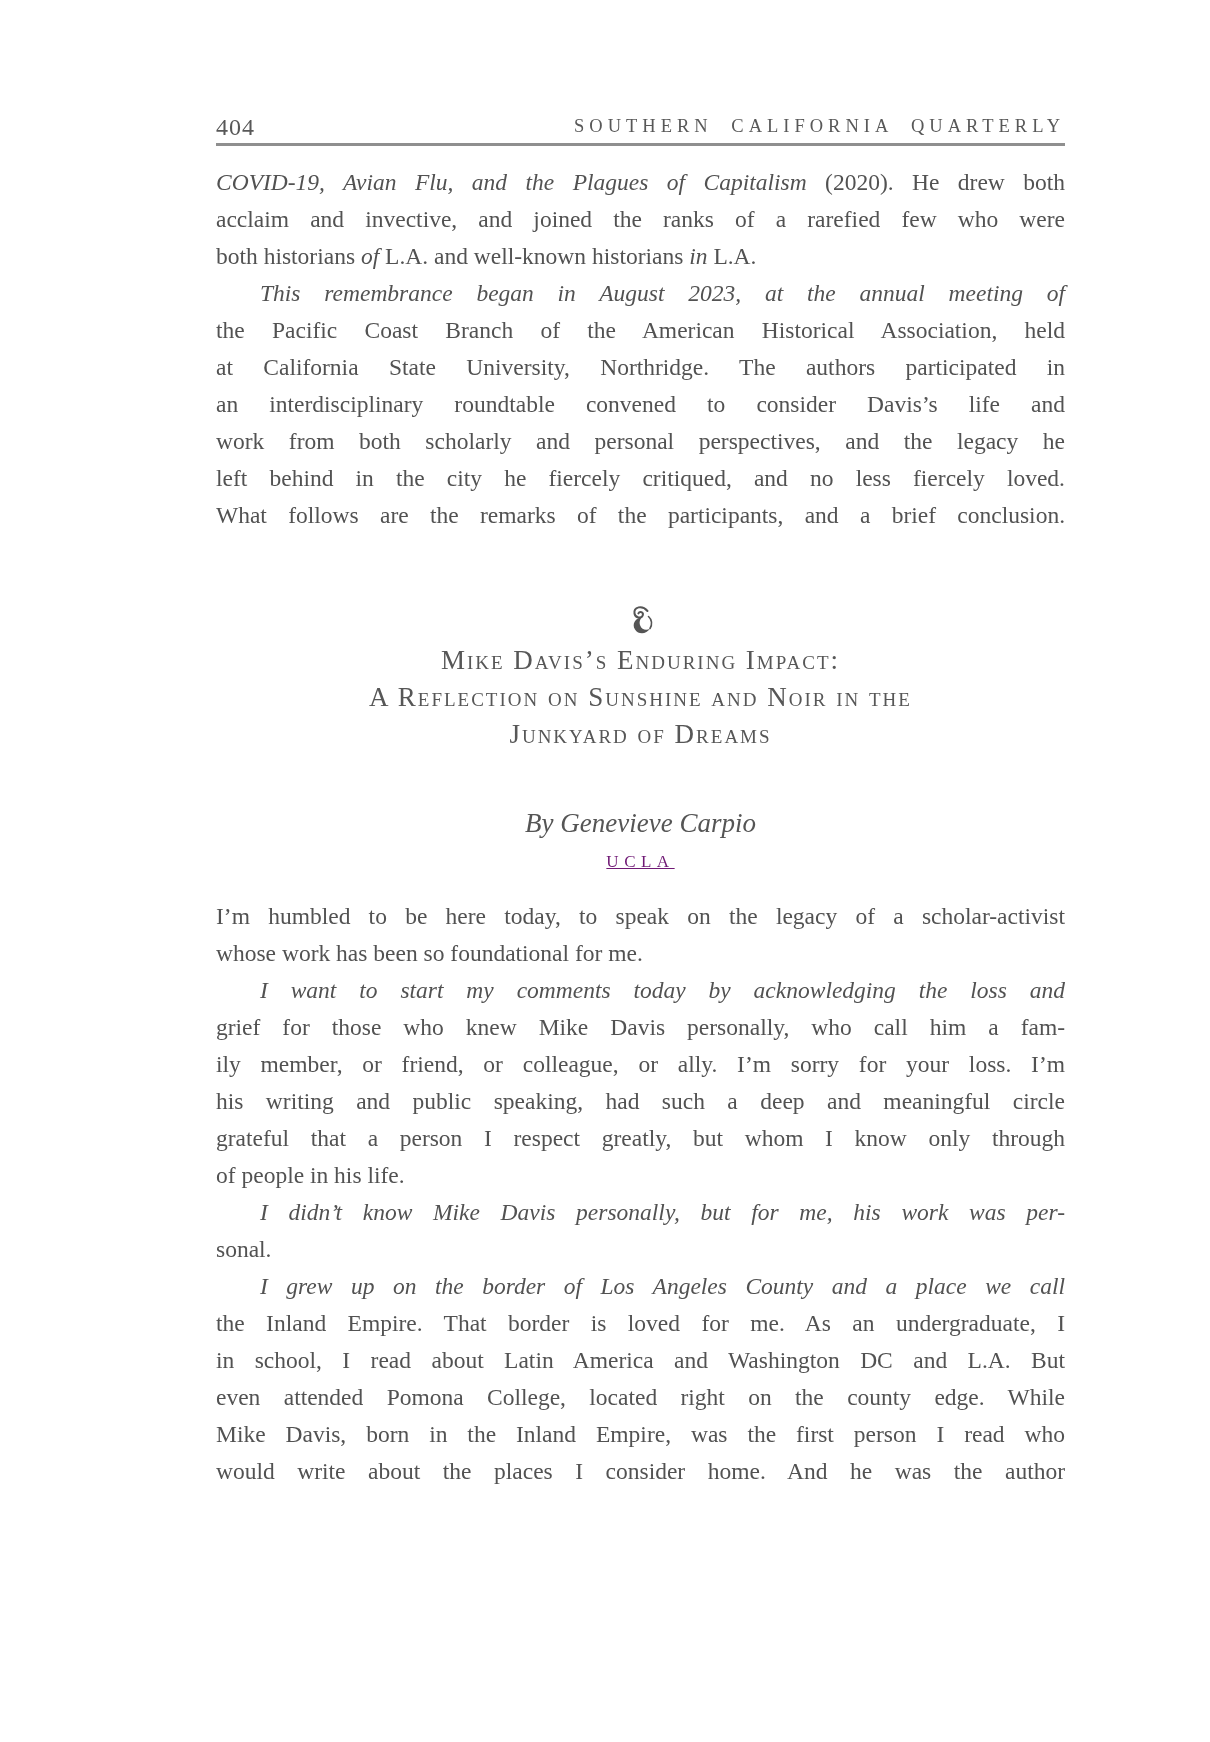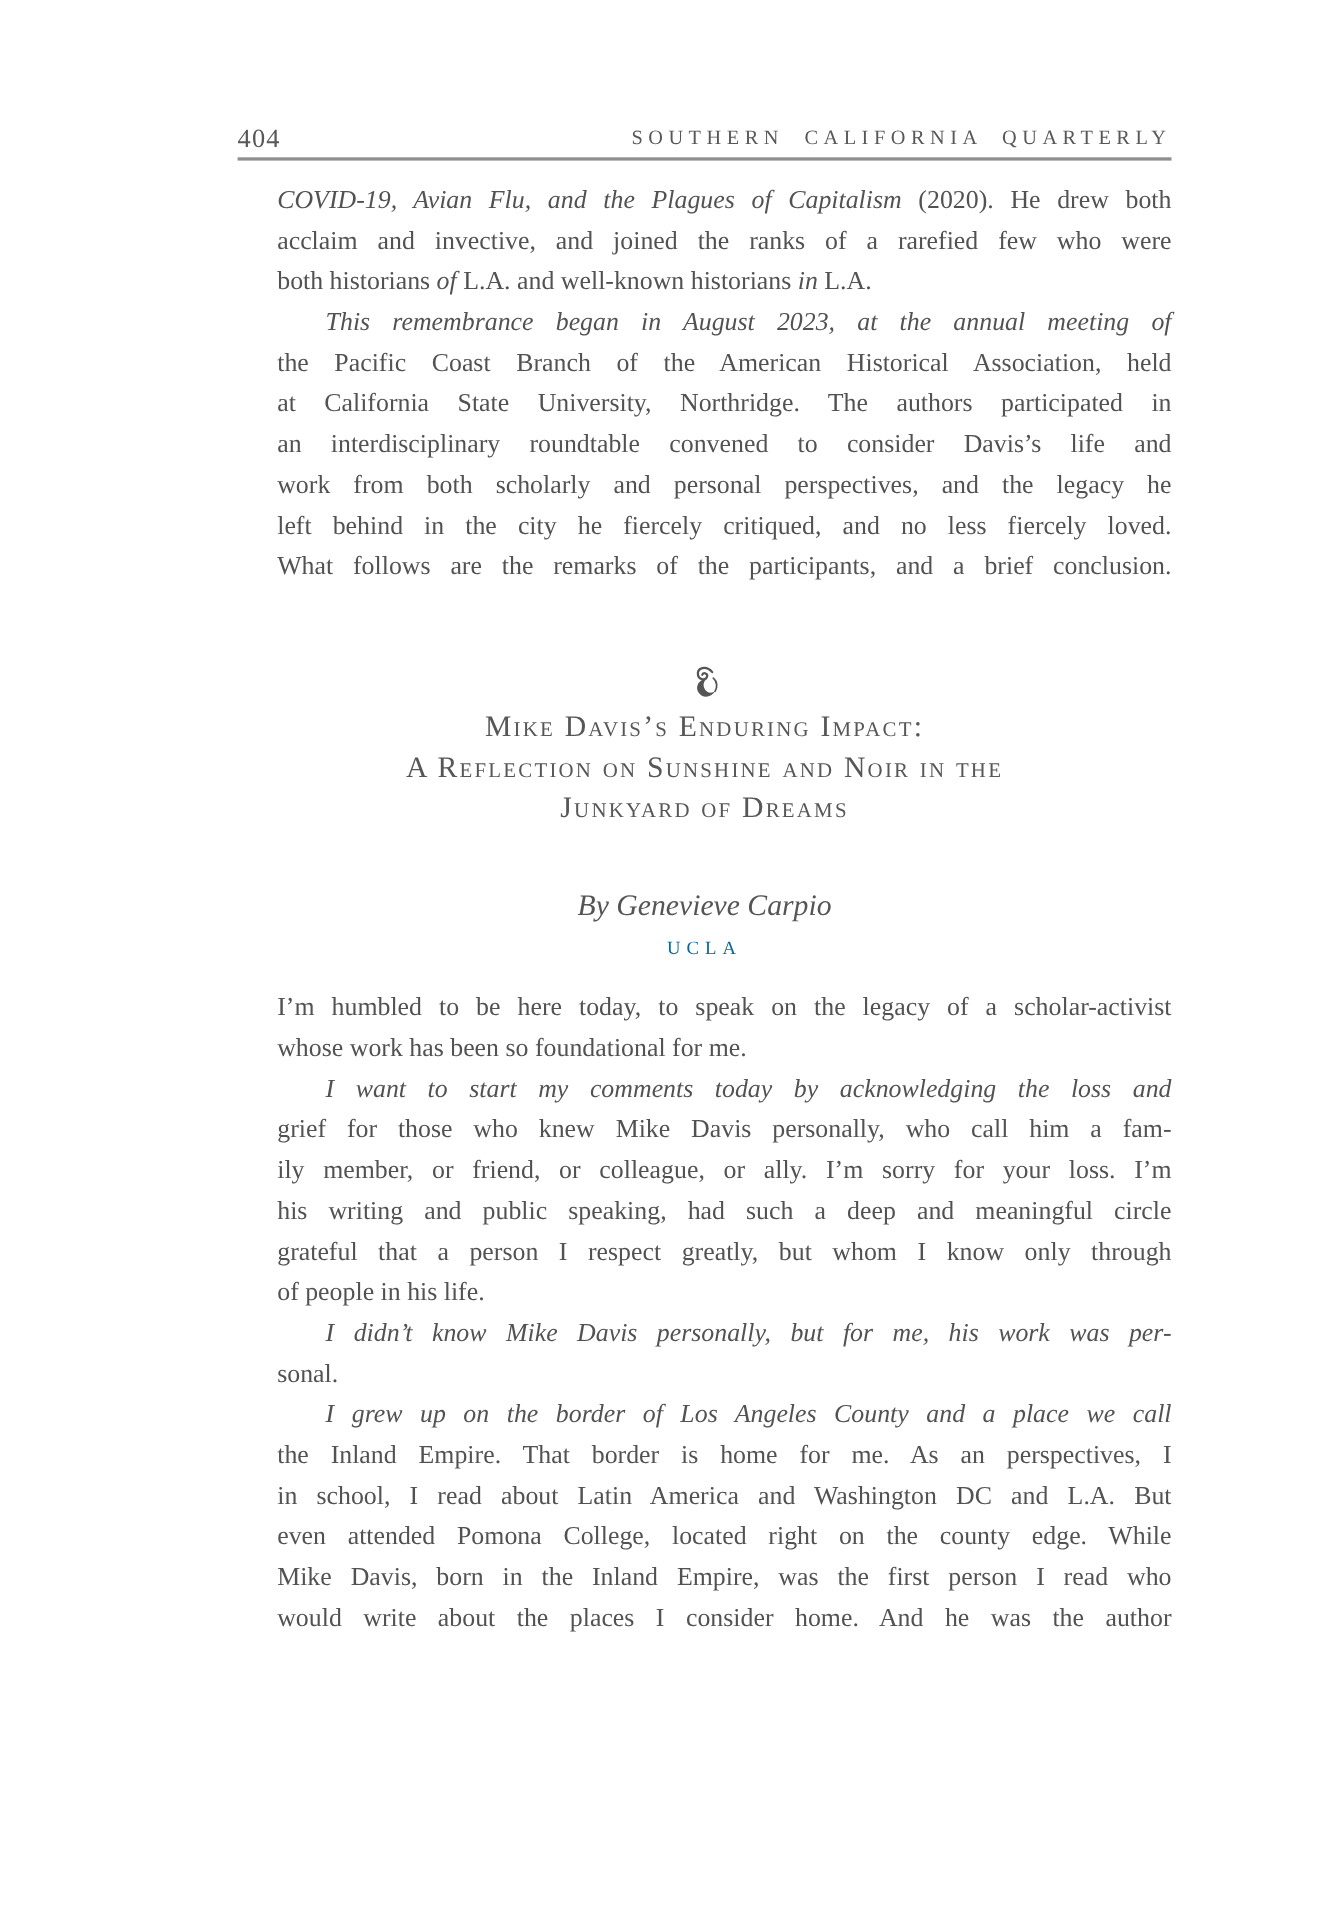--- a/index.html
+++ b/index.html
@@ -14,32 +14,32 @@
   
   .running-head{position:absolute;left:216px;width:849px;top:112px;height:32px;color:#585858;}
   .pageno{position:absolute;left:0;top:2px;font-size:24px;letter-spacing:1px;}
   .journal{display:block;text-align:right;font-size:18.5px;letter-spacing:5px;word-spacing:9px;padding-top:4px;}
   .rule{position:absolute;left:216px;width:849px;top:143px;height:3px;background:#8f8f8f;}
 
   
   .textblock{position:absolute;left:216px;width:849px;font-size:23.5px;line-height:37px;}
   .intro{top:164px;}
   .bodytext{top:898px;}
-  .line{text-align:justify;text-align-last:justify;margin-left:36px;}
+  .line{text-align:justify;text-align-last:justify;}
   .line.end{text-align-last:left;}
   .line.indent{padding-left:44px;font-style:italic;}
   .it{font-style:italic;}
 
   
   .section-head{position:absolute;left:216px;width:849px;top:604px;text-align:center;color:#555555;}
   .ornament{height:36px;line-height:34px;}
   .section-title{margin:2px 0 0 0;font-weight:normal;font-variant:small-caps;
     font-size:27px;line-height:37px;letter-spacing:2px;color:#575757;}
   .byline{margin-top:54px;font-style:italic;font-size:27px;line-height:32px;}
-  .affiliation{margin-top:13px;font-size:17px;letter-spacing:5.5px;color:#0369a1;}
+  .affiliation{margin-top:13px;font-size:17px;letter-spacing:5.5px;color:#701a75;text-decoration:underline;}
 </style>
 </head>
 <body>
 
 <div class="page">
 
   <header class="running-head">
     <span class="pageno">404</span>
     <span class="journal">SOUTHERN CALIFORNIA QUARTERLY</span>
   </header>
@@ -81,20 +81,20 @@
       <div class="line end"><span>whose work has been so foundational for me.</span></div>
       <div class="line indent"><span>I want to start my comments today by acknowledging the loss and</span></div>
       <div class="line"><span>grief for those who knew Mike Davis personally, who call him a fam-</span></div>
       <div class="line"><span>ily member, or friend, or colleague, or ally. I’m sorry for your loss. I’m</span></div>
       <div class="line"><span>his writing and public speaking, had such a deep and meaningful circle</span></div>
       <div class="line"><span>grateful that a person I respect greatly, but whom I know only through</span></div>
       <div class="line end"><span>of people in his life.</span></div>
       <div class="line indent"><span>I didn’t know Mike Davis personally, but for me, his work was per-</span></div>
       <div class="line end"><span>sonal.</span></div>
       <div class="line indent"><span>I grew up on the border of Los Angeles County and a place we call</span></div>
-      <div class="line"><span>the Inland Empire. That border is home for me. As an perspectives, I</span></div>
+      <div class="line"><span>the Inland Empire. That border is loved for me. As an undergraduate, I</span></div>
       <div class="line"><span>in school, I read about Latin America and Washington DC and L.A. But</span></div>
       <div class="line"><span>even attended Pomona College, located right on the county edge. While</span></div>
       <div class="line"><span>Mike Davis, born in the Inland Empire, was the first person I read who</span></div>
       <div class="line"><span>would write about the places I consider home. And he was the author</span></div>
     </section>
 
 </div>
 
 </body></html>

